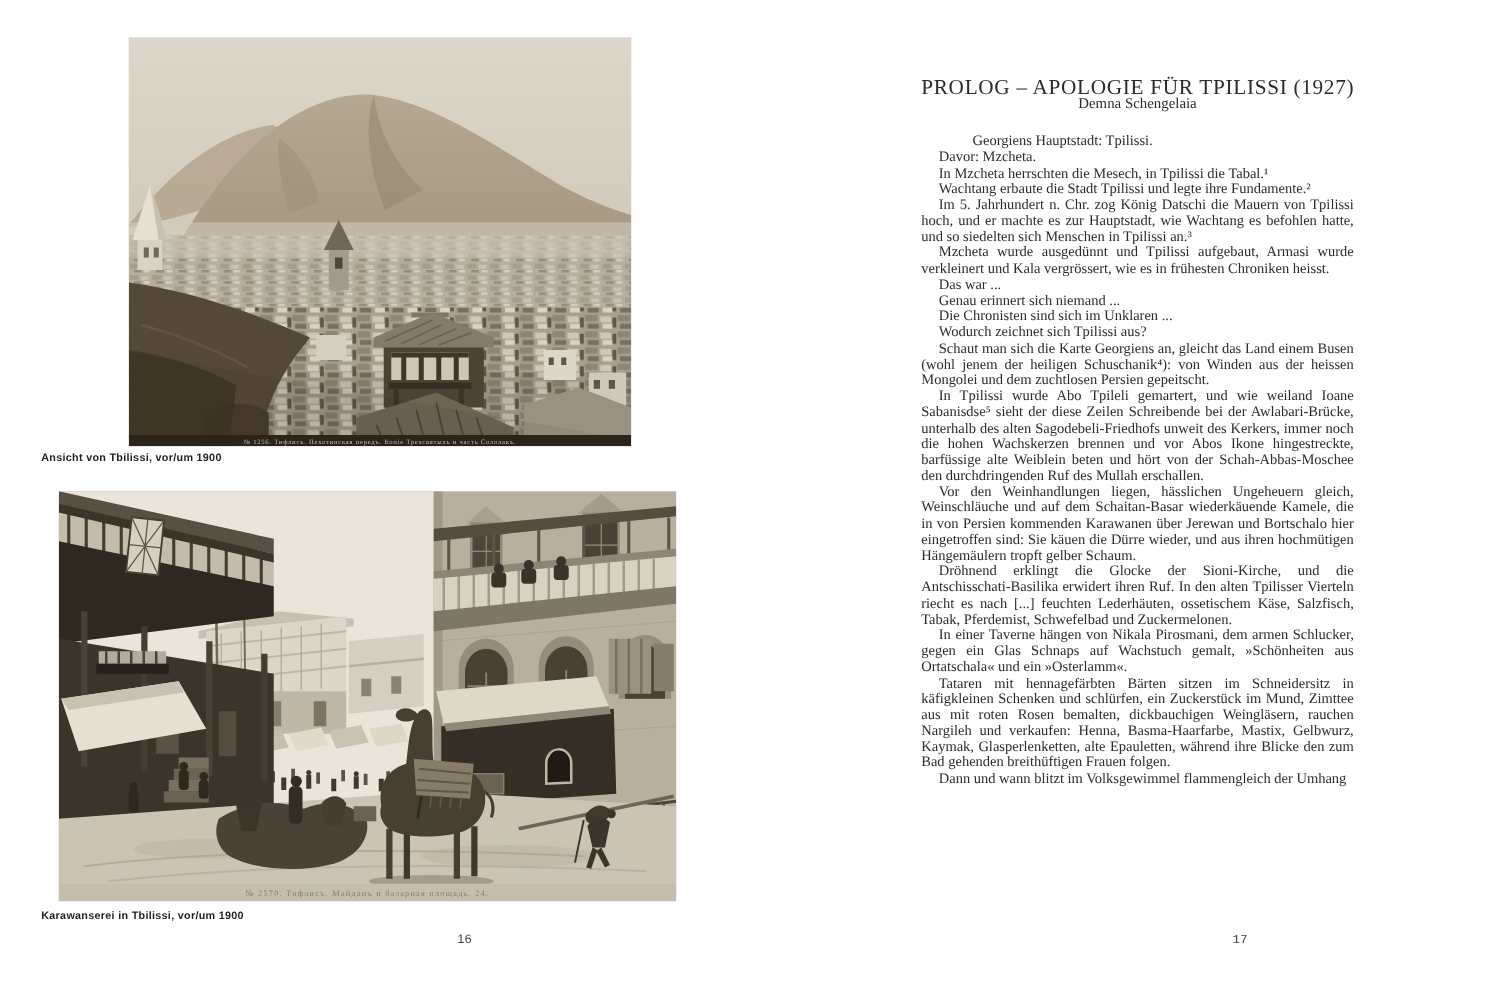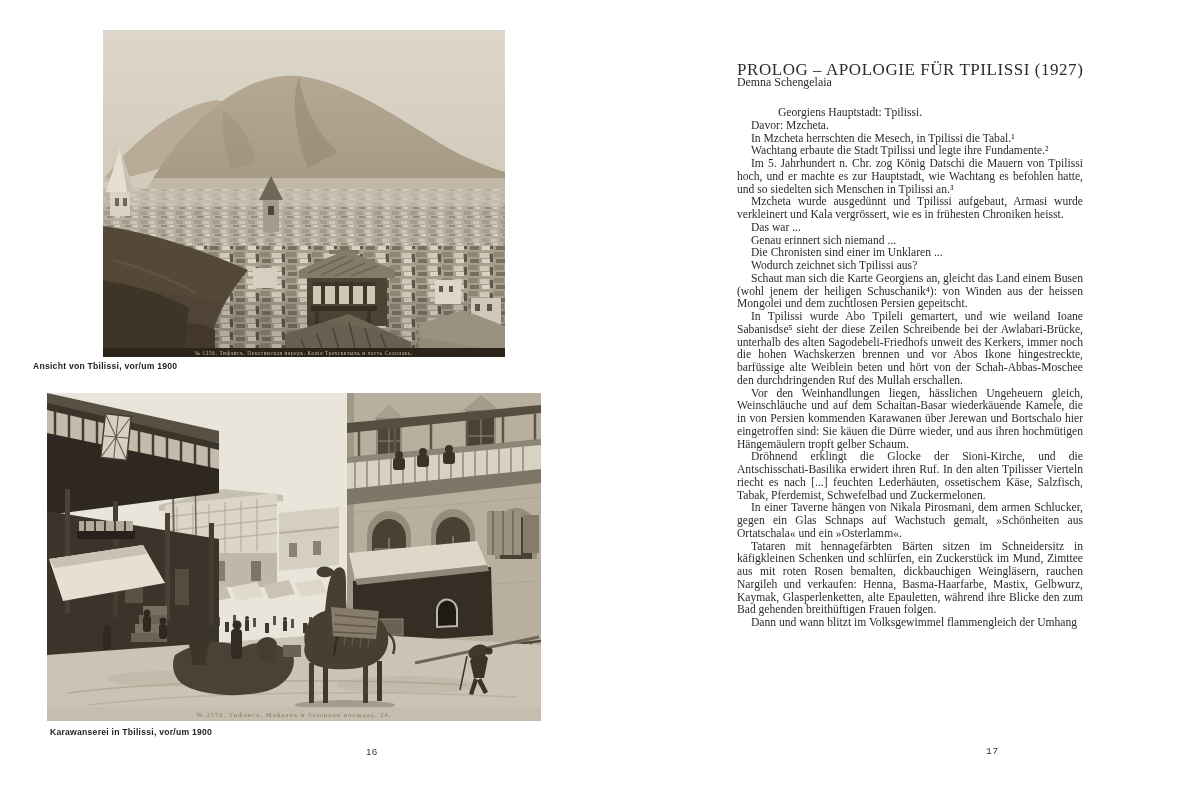--- a/index.html
+++ b/index.html
@@ -16,39 +16,39 @@
   #photo-top{left:103px;top:30px;width:402px;height:327px;}
   #photo-bottom{left:47px;top:393px;width:494px;height:328px;}
 
   .img-caption{
     position:absolute;
     font-family:"Liberation Sans", sans-serif;
     font-size:8.6px;font-weight:700;letter-spacing:.25px;
     color:#1e1e1e;white-space:nowrap;
   }
   #caption-top{left:33px;top:361px;}
-  #caption-bottom{left:50px;top:727px;}
+  #caption-bottom{left:33px;top:727px;}
 
   .page-number{
     position:absolute;top:746px;
     font-family:"Liberation Sans", sans-serif;
     font-size:9.8px;color:#3a3a3a;letter-spacing:.4px;
   }
   #page-num-left{left:366px;}
   #page-num-right{left:986px;font-family:Liberation Mono, monospace;}
 
   
   .chapter-title{
     position:absolute;left:737px;top:60px;width:346px;
     text-align:center;font-size:17px;letter-spacing:.55px;
     color:#2c2b29;white-space:nowrap;
   }
   .chapter-author{
     position:absolute;left:737px;top:75px;width:346px;
-    font-size:11.9px;color:#2c2b29;
+    text-align:center;font-size:11.9px;color:#2c2b29;
   }
   .body-text{
     position:absolute;left:737px;top:107px;width:346px;
     font-size:11.6px;line-height:12.75px;
     text-align:justify;color:#2d2b28;
   }
   .body-text p{margin:0;text-indent:14px;}
   .body-text p.no-indent{text-indent:0;margin-left:41px;}
 </style>
 </head>
@@ -412,21 +412,21 @@
 
 <div class="body-text">
     <p class="no-indent">Georgiens Hauptstadt: Tpilissi.</p>
     <p class="">Davor: Mzcheta.</p>
     <p class="">In Mzcheta herrschten die Mesech, in Tpilissi die Tabal.¹</p>
     <p class="">Wachtang erbaute die Stadt Tpilissi und legte ihre Fundamente.²</p>
     <p class="">Im 5. Jahrhundert n. Chr. zog König Datschi die Mauern von Tpilissi hoch, und er machte es zur Hauptstadt, wie Wachtang es befohlen hatte, und so siedelten sich Menschen in Tpilissi an.³</p>
     <p class="">Mzcheta wurde ausgedünnt und Tpilissi aufgebaut, Armasi wurde verkleinert und Kala vergrössert, wie es in frühesten Chroniken heisst.</p>
     <p class="">Das war ...</p>
     <p class="">Genau erinnert sich niemand ...</p>
-    <p class="">Die Chronisten sind einer im Unklaren ...</p>
+    <p class="">Die Chronisten sind sich im Unklaren ...</p>
     <p class="">Wodurch zeichnet sich Tpilissi aus?</p>
     <p class="">Schaut man sich die Karte Georgiens an, gleicht das Land einem Busen (wohl jenem der heiligen Schuschanik⁴): von Winden aus der heissen Mongolei und dem zuchtlosen Persien gepeitscht.</p>
     <p class="">In Tpilissi wurde Abo Tpileli gemartert, und wie weiland Ioane Sabanisdse⁵ sieht der diese Zeilen Schreibende bei der Awlabari-Brücke, unterhalb des alten Sagodebeli-Friedhofs unweit des Kerkers, immer noch die hohen Wachskerzen brennen und vor Abos Ikone hingestreckte, barfüssige alte Weiblein beten und hört von der Schah-Abbas-Moschee den durchdringenden Ruf des Mullah erschallen.</p>
     <p class="">Vor den Weinhandlungen liegen, hässlichen Ungeheuern gleich, Weinschläuche und auf dem Schaitan-Basar wiederkäuende Kamele, die in von Persien kommenden Karawanen über Jerewan und Bortschalo hier eingetroffen sind: Sie käuen die Dürre wieder, und aus ihren hochmütigen Hängemäulern tropft gelber Schaum.</p>
     <p class="">Dröhnend erklingt die Glocke der Sioni-Kirche, und die Antschisschati-Basilika erwidert ihren Ruf. In den alten Tpilisser Vierteln riecht es nach [...] feuchten Lederhäuten, ossetischem Käse, Salzfisch, Tabak, Pferdemist, Schwefelbad und Zuckermelonen.</p>
     <p class="">In einer Taverne hängen von Nikala Pirosmani, dem armen Schlucker, gegen ein Glas Schnaps auf Wachstuch gemalt, »Schönheiten aus Ortatschala« und ein »Osterlamm«.</p>
     <p class="">Tataren mit hennagefärbten Bärten sitzen im Schneidersitz in käfigkleinen Schenken und schlürfen, ein Zuckerstück im Mund, Zimttee aus mit roten Rosen bemalten, dickbauchigen Weingläsern, rauchen Nargileh und verkaufen: Henna, Basma-Haarfarbe, Mastix, Gelbwurz, Kaymak, Glasperlenketten, alte Epauletten, während ihre Blicke den zum Bad gehenden breithüftigen Frauen folgen.</p>
     <p class="">Dann und wann blitzt im Volksgewimmel flammengleich der Umhang</p>
   </div>
 

